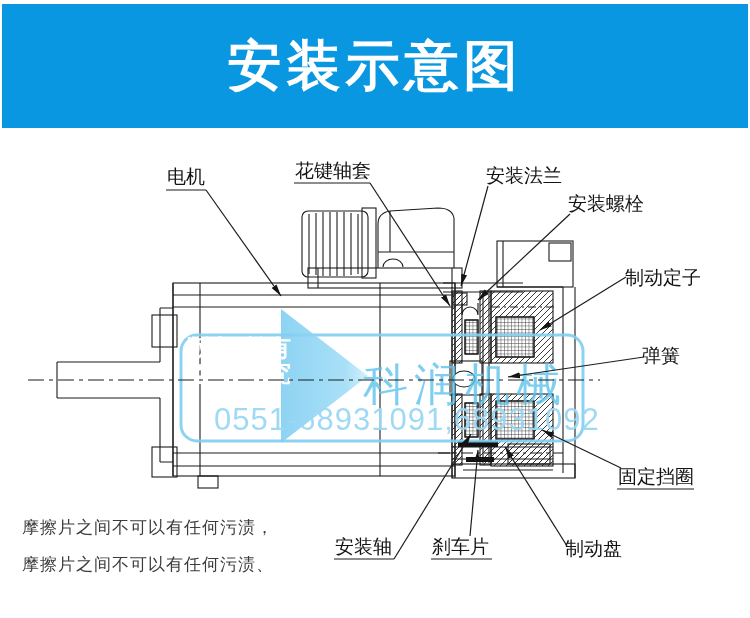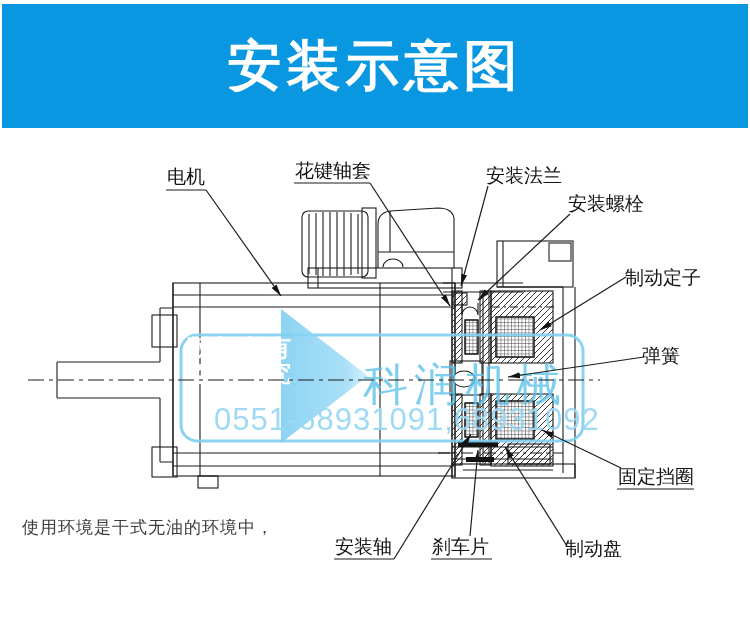--- a/index.html
+++ b/index.html
@@ -194,16 +194,17 @@
       <text class="lbl" x="432" y="553" stroke="none">刹车片</text>
       <line x1="431" y1="559" x2="492" y2="559"></line>
       <line x1="470" y1="536" x2="478" y2="450" marker-end="url(#arw)"></line>
 
       <text class="lbl" x="565" y="555" stroke="none">制动盘</text>
       <line x1="567" y1="546" x2="505" y2="447" marker-end="url(#arw)"></line>
     </g>
   </svg>
 
   <div class="note">
-    <div>使用环境是干式无油的环境中，</div>
+    <div>摩擦片之间不可以有任何污渍，</div>
+    <div>摩擦片之间不可以有任何污渍、</div>
   </div>
 
 </div>
 
 </body></html>

